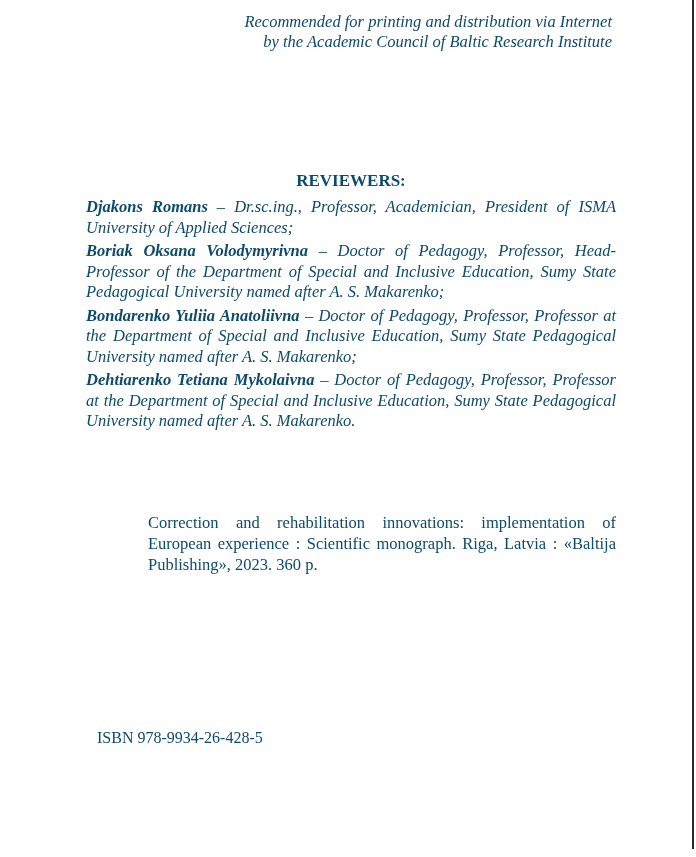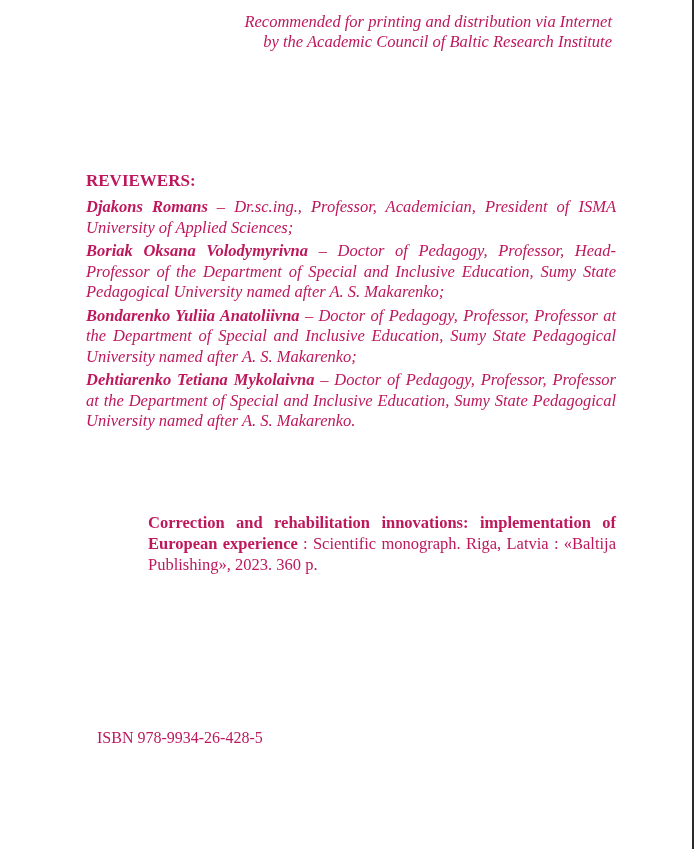--- a/index.html
+++ b/index.html
@@ -7,21 +7,21 @@
     padding: 0;
     background: #ffffff;
   }
   .page {
     position: relative;
     width: 696px;
     height: 857px;
     background: #ffffff;
     overflow: hidden;
     font-family: "Liberation Serif", "DejaVu Serif", serif;
-    color: #be185d;
+    color: #0c4a6e;
   }
   .scan-edge-right {
     position: absolute;
     top: 0;
     right: 2px;
     width: 2px;
     height: 849px;
     background: #2b2b2b;
   }
   .approval {
@@ -32,20 +32,21 @@
     text-align: right;
     font-style: italic;
     font-size: 16.5px;
     line-height: 19.5px;
   }
   .reviewers-heading {
     position: absolute;
     top: 171px;
     left: 86px;
     width: 530px;
+    text-align: center;
     font-weight: bold;
     font-size: 17px;
   }
   .reviewers-list {
     position: absolute;
     top: 197px;
     left: 86px;
     width: 530px;
     font-size: 16.5px;
     line-height: 20.5px;
@@ -61,21 +62,21 @@
   .citation {
     position: absolute;
     top: 512px;
     left: 148px;
     width: 468px;
     text-align: justify;
     font-size: 16.5px;
     line-height: 21px;
   }
   .citation-title {
-    font-weight: bold;
+    font-weight: normal;
   }
   .isbn {
     position: absolute;
     top: 729px;
     left: 97px;
     font-size: 16px;
   }
   .copyright {
     position: absolute;
     top: 727px;

